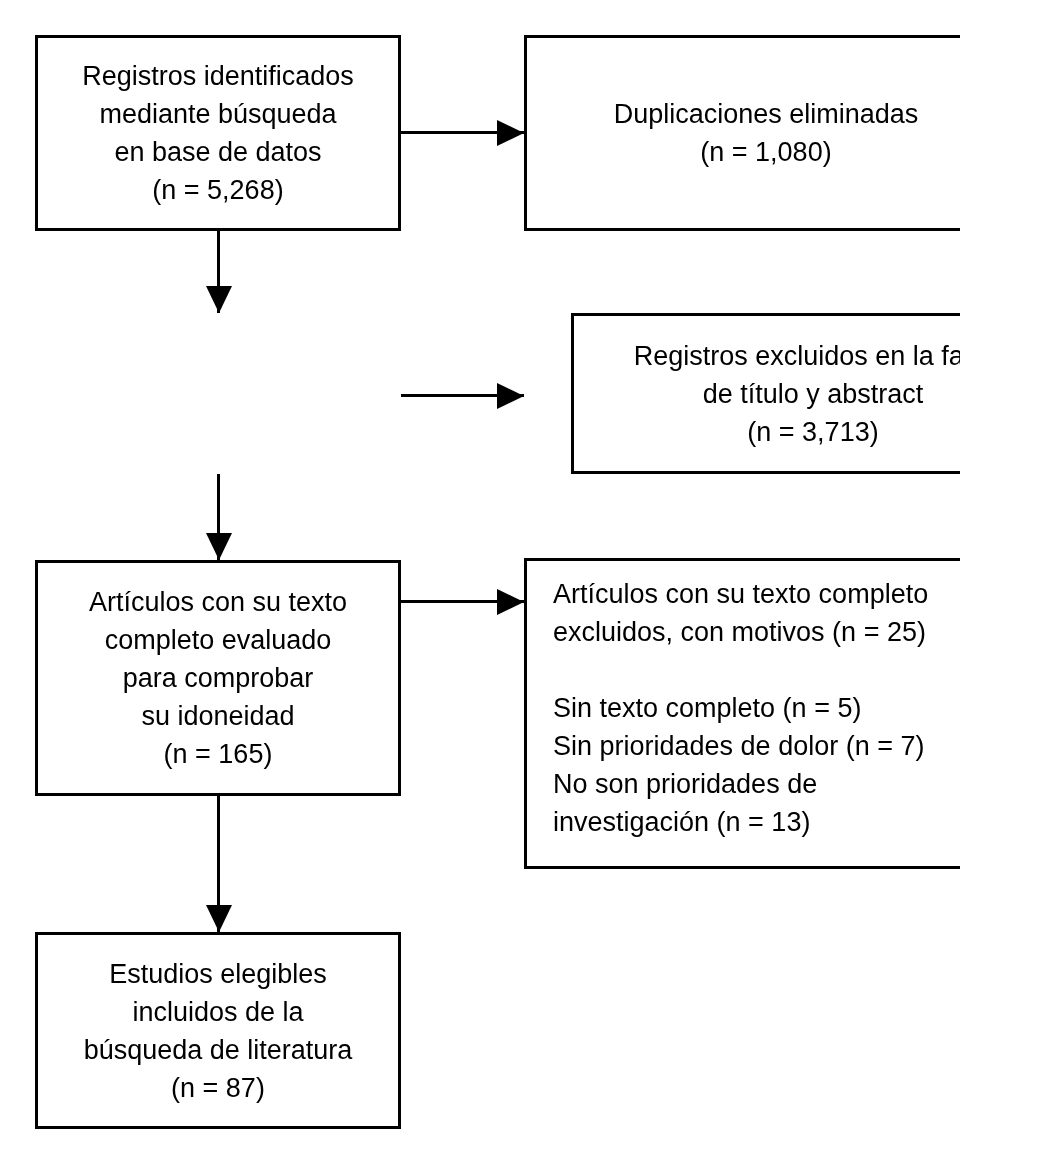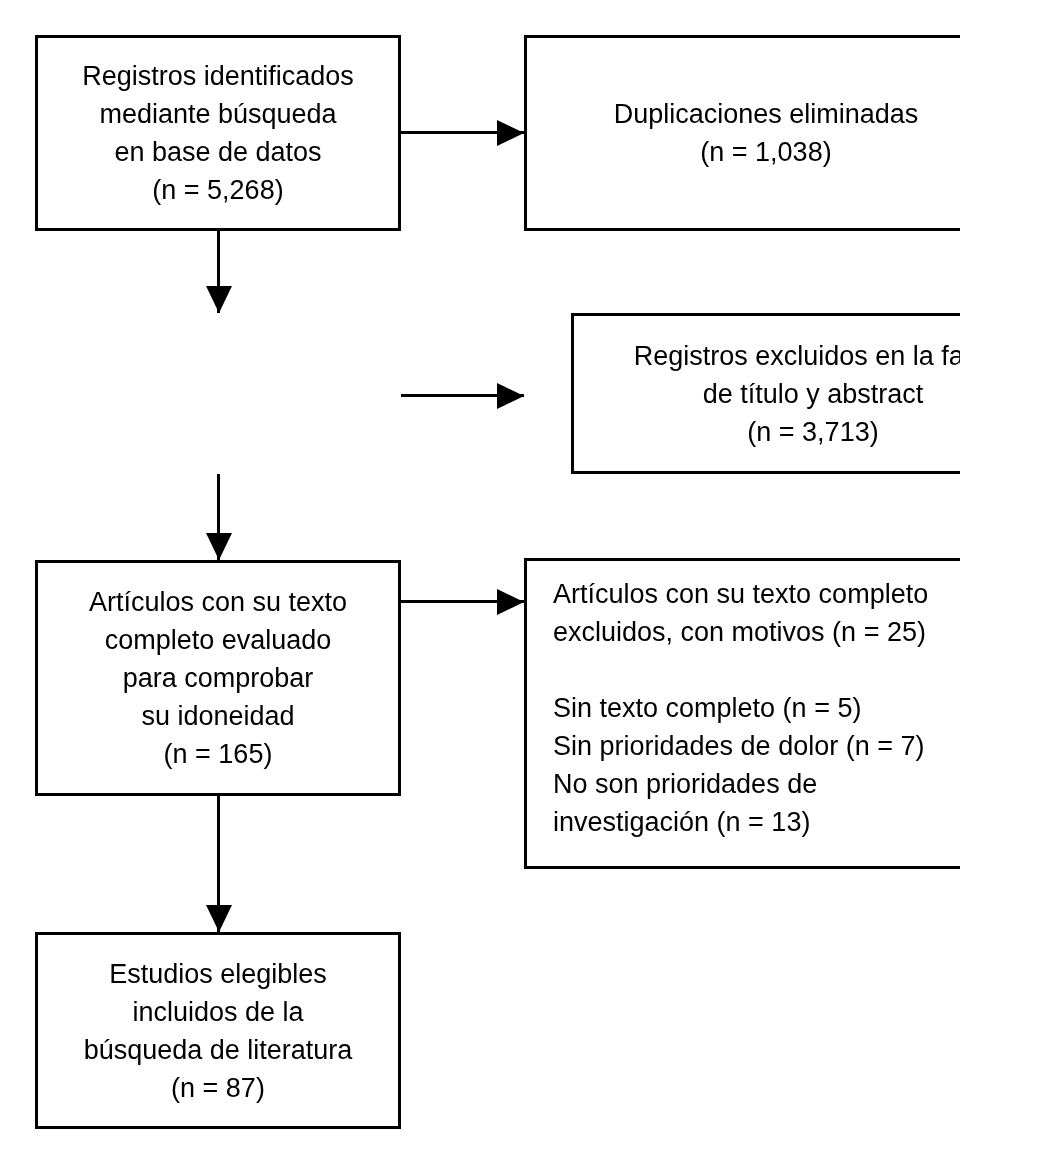--- a/index.html
+++ b/index.html
@@ -96,21 +96,21 @@
 <body>
 
 <div class="canvas">
 
   <div class="node left-col" id="n-identified">Registros identificados
 mediante búsqueda
 en base de datos
 (n = 5,268)</div>
 
   <div class="node right-col" id="n-duplicates">Duplicaciones eliminadas
-(n = 1,038)</div>
+(n = 1,080)</div>
 
 
   <div class="node right-col" id="n-excluded-ta">Registros excluidos en la fase
 de título y abstract
 (n = 3,713)</div>
 
   <div class="node left-col" id="n-fulltext">Artículos con su texto
 completo evaluado
 para comprobar
 su idoneidad

